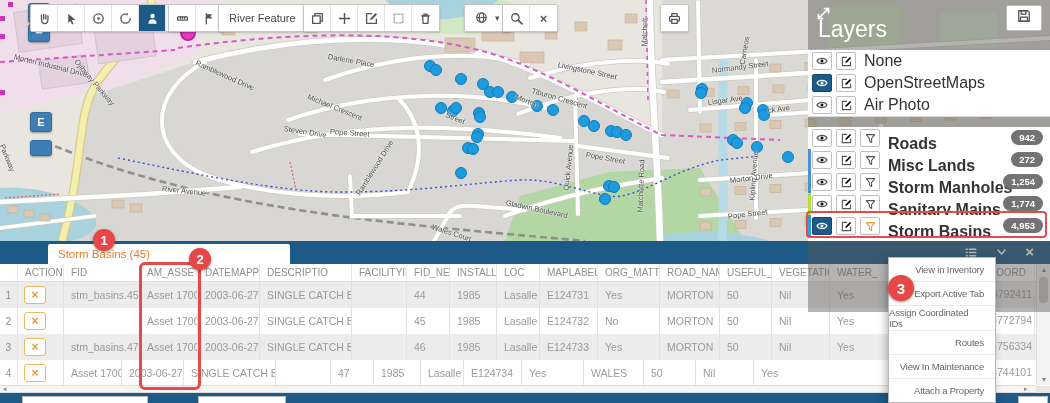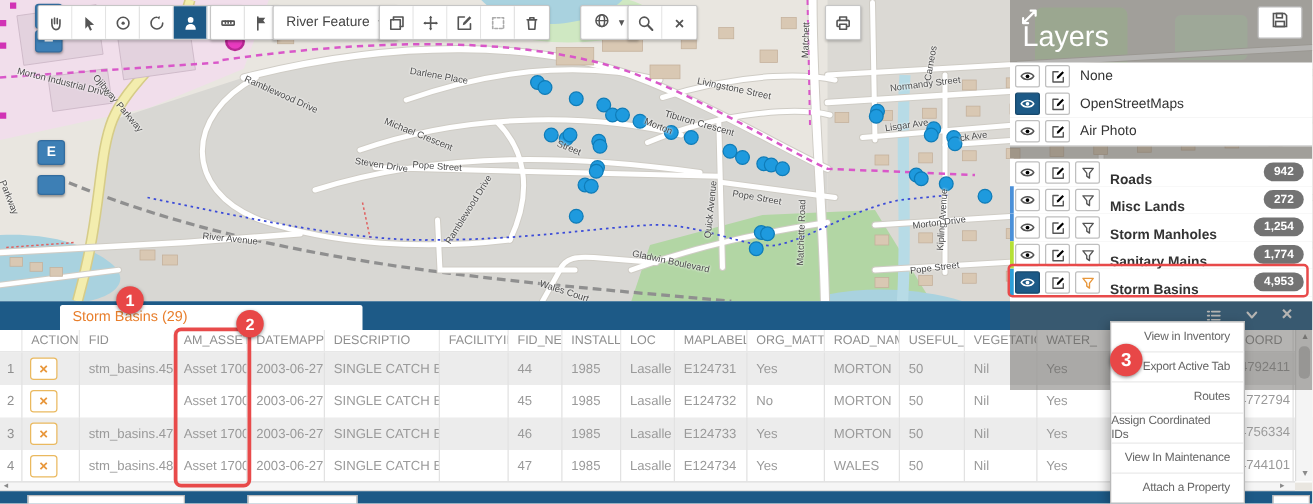--- a/index.html
+++ b/index.html
@@ -40,21 +40,21 @@
   .panel-collapse{position:absolute;left:8px;top:6px;width:16px;height:16px;cursor:pointer;}
   .panel-collapse svg{stroke:#fff;fill:none;stroke-width:1.4;stroke-linecap:round;}
   .lrow{position:absolute;left:0;width:242px;height:22px;background:#fff;
       border-bottom:1px solid #d9d9d9;display:flex;align-items:center;cursor:pointer;}
   .strip{position:absolute;left:0;top:0;width:3px;height:100%;}
   .ibtn{width:18px;height:16px;border:1px solid #bfbfbf;border-radius:2px;background:#fff;
       display:flex;align-items:center;justify-content:center;margin-left:4px;cursor:pointer;flex:none;}
   .ibtn.active{background:#1d5a87;border-color:#17486c;}
   .ibtn.active svg{stroke:#fff;color:#fff;}
   .ibtn.orange svg{stroke:#e8973b;color:#e8973b;}
-  .lrow .lbl{margin-left:8px;font-size:11px;color:#333;white-space:nowrap;}
+  .lrow .lbl{margin-left:8px;font-size:16px;color:#333;white-space:nowrap;}
   .lrow.feature .lbl{font-weight:700;margin-top:12px;}
   .pill{position:absolute;right:7px;top:3px;background:#737373;color:#fff;font-size:9.5px;
       padding:2px 8px;border-radius:9px;font-weight:700;}
   .redbox-layer{position:absolute;left:806px;top:211px;width:241px;height:27px;
       border:2px solid #e84a4a;border-radius:4px;z-index:20;pointer-events:none;box-sizing:border-box;}
 
   
   .tablewrap{position:absolute;left:0;top:241px;width:1050px;height:144px;background:#fff;z-index:5;}
   .tabbar{height:23px;background:#1d5a87;position:relative;}
   .tab{position:absolute;left:48px;top:3px;width:242px;height:20px;background:#fff;
@@ -637,21 +637,21 @@
           <div class="lbl">Storm Basins</div>
           <div class="pill">4,953</div>
         </div>
       </div>
     <div class="lrow" style="top:237px;height:4px;border-bottom:none;overflow:hidden;"></div>
   </div>
   <div class="redbox-layer"></div>
 
   <div class="tablewrap">
     <div class="tabbar">
-      <div class="tab">Storm Basins (29)</div>
+      <div class="tab">Storm Basins (45)</div>
       <div class="tb-icons">
         <span class="tb-ic">
             <svg width="14" height="13" viewBox="0 0 12 12">
               <path d="M4.5 3h6M4.5 6h6M4.5 9h6M1.5 3h1.2M1.5 6h1.2M1.5 9h1.2"></path>
             </svg>
           </span>
         <span class="tb-ic">
             <svg width="13" height="12" viewBox="0 0 12 12">
               <path d="M2.5 4l3.5 4 3.5-4" stroke-width="1.6"></path>
             </svg>
@@ -736,21 +736,20 @@
           <div class="tcell" style="width: 60px;">MORTON</div>
           <div class="tcell" style="width: 52px;">50</div>
           <div class="tcell" style="width: 58px;">Nil</div>
           <div class="tcell" style="width: 205px;">Yes</div>
         </div>
         <div class="trow">
           <div class="tcell num" style="width: 18px;">4</div>
           <div class="tcell" style="width: 46px; padding: 0px;">
             <div class="xbtn">×</div>
           </div>
-          <div class="tcell" style="width: 76px;">stm_basins.48</div>
           <div class="tcell" style="width: 58px;">Asset 17009</div>
           <div class="tcell" style="width: 62px;">2003-06-27</div>
           <div class="tcell" style="width: 92px;">SINGLE CATCH BASIN</div>
           <div class="tcell" style="width: 55px;"></div>
           <div class="tcell" style="width: 43px;">47</div>
           <div class="tcell" style="width: 47px;">1985</div>
           <div class="tcell" style="width: 43px;">Lasalle</div>
           <div class="tcell" style="width: 58px;">E124734</div>
           <div class="tcell" style="width: 62px;">Yes</div>
           <div class="tcell" style="width: 60px;">WALES</div>
@@ -783,22 +782,22 @@
     <div class="stub" style="left:22px;width:124px;"></div>
     <div class="stub" style="left:198px;width:86px;"></div>
     <div class="stub" style="left:1018px;width:28px;"></div>
   </div>
 
   <div class="redbox-col"></div>
 
   <div class="menu" id="ctx-menu">
       <div class="mitem">View in Inventory</div>
       <div class="mitem">Export Active Tab</div>
+      <div class="mitem">Assign Coordinated IDs</div>
       <div class="mitem">Routes</div>
-      <div class="mitem">Assign Coordinated IDs</div>
       <div class="mitem">View In Maintenance</div>
       <div class="mitem">Attach a Property</div>
     </div>
 
   <div class="callout" style="left:93px;top:229px;width:22px;height:22px;font-size:13px;">1</div>
   <div class="callout" style="left:189px;top:248px;width:22px;height:22px;font-size:13px;">2</div>
   <div class="callout" style="left:888px;top:275px;width:26px;height:26px;font-size:15px;">3</div>
 </div>
 
 </body></html>

